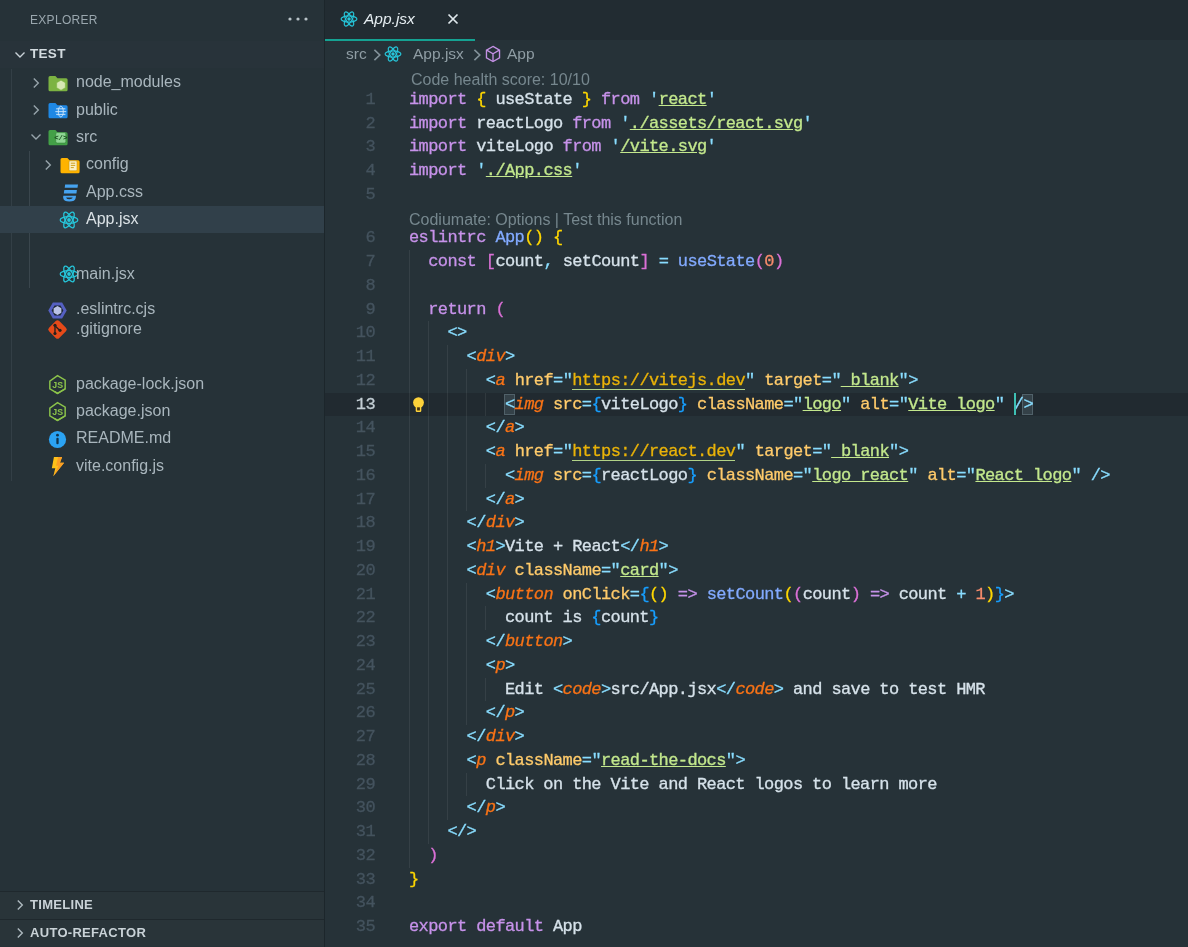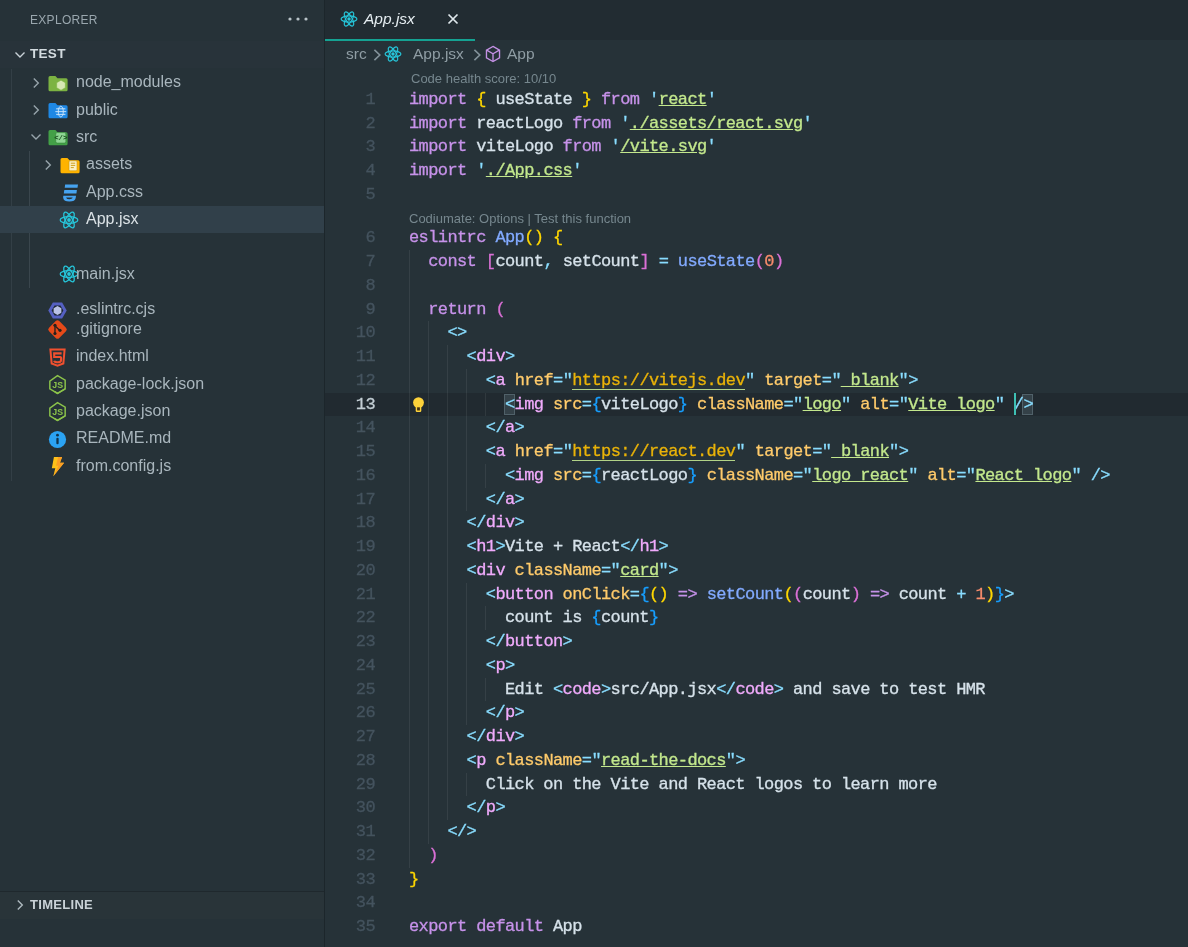--- a/index.html
+++ b/index.html
@@ -31,29 +31,29 @@
 #tabstrip { position:absolute; left:0; top:0; width:863px; height:40px; background:#222c32; }
 #tab { position:absolute; left:0; top:0; width:150px; height:41px;
   border-bottom:2.5px solid #15a292; z-index:3; }
 #tab .ricon { position:absolute; left:15px; top:10px; }
 #tablab { position:absolute; left:39px; top:10px; font-size:15.5px; font-style:italic; color:#e6eef2; }
 #tabx { position:absolute; left:120px; top:11px; width:16px; height:16px; }
 #crumbs { position:absolute; left:0; top:41px; width:863px; height:27px; }
 .crumb { position:absolute; top:3.5px; font-size:15.5px; color:#8f9da4; }
 .csep { position:absolute; top:6px; }
 .cicon { position:absolute; top:3.5px; }
-.lens { position:absolute; font-size:13px; color:#76878e; white-space:pre; }
+.lens { position:absolute; font-size:16px; color:#76878e; white-space:pre; }
 #curline { position:absolute; left:0; top:392.55px; width:863px; height:23.75px; background:#212a30; }
 .guide { position:absolute; width:1px; background:rgba(255,255,255,.07); }
 pre { position:absolute; font-family:"Liberation Mono", monospace; font-size:17px;
   letter-spacing:-0.604px; line-height:23.75px; color:#d6e2ea; -webkit-text-stroke:0.3px; }
 pre.gut { left:0; width:50px; text-align:right; color:#44535e; }
 span.cur { color:#c3ced4; }
 .k { color:#c792ea; } .s { color:#c3e88d;text-decoration:underline; } .c { color:#89ddff; }
-.f { color:#82aaff; } .n { color:#f78c6c; } .t { color:#f0abfc; }
+.f { color:#82aaff; } .n { color:#f78c6c; } .t { color:#f97316;font-style:italic; }
 .a { color:#ffcb6b; }
 .g1 { color:#ffd700; } .g2 { color:#da70d6; } .g3 { color:#179fff; }
 .su { color:#eab308;margin-top:20px; }
 .uline { position:absolute; height:1px; background:#b2d387; }
 #cursor { position:absolute; width:2.6px; background:#3ec0b4; height:22px; }
 .bbox { position:absolute; width:10.6px; height:21.75px; background:rgba(125,150,160,.22);
   border:1px solid rgba(125,150,160,.38); }
 #bulb { position:absolute; left:85px; top:395.75px; }
 </style></head>
 <body>
@@ -246,21 +246,21 @@
       </div>
 <div class="trow" style="top:151.3px">
         <span class="tchev" style="left:40px"><svg width="16" height="16" viewBox="0 0 16 16">
             <path d="M5.8 3.5L10.3 8l-4.5 4.5" fill="none" stroke="#97a4ab" stroke-width="1.4"></path>
           </svg></span>
         <span class="ticon" style="left:59px"><svg width="22" height="22" viewBox="0 0 22 22">
             <path d="M1.5 4.6q0-1.5 1.5-1.5h5.4l2.1 2.1h8.6q1.5 0 1.5 1.5v10q0 1.5-1.5 1.5H3q-1.5 0-1.5-1.5z" fill="#ffb300"></path>
             <rect x="10" y="5.8" width="8" height="10" rx="1" fill="#fbf0c4" stroke="#c9990c" stroke-width=".6"></rect>
             <path d="M11.8 8.2h4.4M11.8 10.4h4.4M11.8 12.6h3" stroke="#c9990c" stroke-width=".9"></path>
           </svg></span>
-        <span class="tlab" style="left:86px">assets</span>
+        <span class="tlab" style="left:86px">config</span>
       </div>
 <div class="trow" style="top:178.7px">
         <span class="ticon" style="left:59px"><svg width="21" height="21" viewBox="0 0 21 21">
             <g fill="#46a3f0">
               <path d="M6.1 2.4 L19 2.4 L18.5 5.7 L5.7 5.7 Z"></path>
               <path d="M5.3 8.1 L17.9 8.1 L17.4 11.4 L4.8 11.4 Z"></path>
               <path d="M4.4 13.8 L17 13.8 L16.7 16 Q16.2 19.6 10.4 19.6 Q4.8 19.6 4.3 16.3 L4.1 14.9 Z M7.3 16 Q7.7 17.2 10.5 17.2 Q13.2 17.2 13.5 16.1 L13.6 15.4 L7.2 15.4 Z" fill-rule="evenodd"></path>
             </g>
           </svg></span>
         <span class="tlab" style="left:86px">App.css</span>
@@ -303,27 +303,20 @@
               <path d="M8.3 7.2l3.4 3.2"></path>
             </g>
             <g fill="#26201d">
               <circle cx="7.6" cy="6" r="1.5"></circle>
               <circle cx="7.6" cy="13.8" r="1.5"></circle>
               <circle cx="12.4" cy="10.8" r="1.5"></circle>
             </g>
           </svg></span>
         <span class="tlab" style="left:76px">.gitignore</span>
       </div>
-<div class="trow" style="top:343.1px">
-        <span class="ticon" style="left:47px"><svg width="21" height="21" viewBox="0 0 21 21">
-            <path d="M3.4 2.6h14.2l-1.25 13.9-5.85 2.1-5.85-2.1z" fill="none" stroke="#f1502f" stroke-width="2"></path>
-            <path d="M14.6 6.4H7.2v3.6h5.9q1.15 0 1.05 1.3l-.2 2.3q-.2 1.7-3.5 1.7-2.9 0-3.3-1.5" fill="none" stroke="#f1502f" stroke-width="2.1"></path>
-          </svg></span>
-        <span class="tlab" style="left:76px">index.html</span>
-      </div>
 <div class="trow" style="top:370.5px">
         <span class="ticon" style="left:47px"><svg width="21" height="21" viewBox="0 0 20 20">
             <path d="M10 1.6l7.3 4.2v8.4L10 18.4l-7.3-4.2V6.8z" fill="none" stroke="#8bc34a" stroke-width="1.4"></path>
             <path d="M17.3 14.2L10 18.4l-2.6-1.5" fill="none" stroke="#8bc34a" stroke-width="1.4"></path>
             <text x="10.2" y="13.1" font-size="8.4" font-weight="bold" fill="#8bc34a" text-anchor="middle" font-family="Liberation Sans, sans-serif">JS</text>
           </svg></span>
         <span class="tlab" style="left:76px">package-lock.json</span>
       </div>
 <div class="trow" style="top:397.9px">
         <span class="ticon" style="left:47px"><svg width="21" height="21" viewBox="0 0 20 20">
@@ -339,21 +332,27 @@
             <rect x="8.9" y="8.4" width="2.2" height="6.2" rx="1" fill="#10344d"></rect>
             <circle cx="10" cy="5.9" r="1.35" fill="#10344d"></circle>
           </svg></span>
         <span class="tlab" style="left:76px">README.md</span>
       </div>
 <div class="trow" style="top:452.7px">
         <span class="ticon" style="left:47px"><svg width="21" height="21" viewBox="0 0 20 20">
             <path d="M6.6 1h7.8l-2.1 5.4h4L6 19.4l1.9-7.8H4.6z" fill="#ffc119"></path>
             <path d="M10.6 1h3.8l-2.1 5.4h4L6 19.4l5-10.2H8.6z" fill="#fb9e24"></path>
           </svg></span>
-        <span class="tlab" style="left:76px">from.config.js</span>
+        <span class="tlab" style="left:76px">vite.config.js</span>
       </div>
 <div class="sect" style="top:891.3px">
         <span class="tchev" style="left:12px"><svg width="16" height="16" viewBox="0 0 16 16">
             <path d="M5.8 3.5L10.3 8l-4.5 4.5" fill="none" stroke="#aeb9bf" stroke-width="1.4"></path>
           </svg></span>
         <span class="slab">TIMELINE</span>
       </div>
+<div class="sect" style="top:918.7px">
+        <span class="tchev" style="left:12px"><svg width="16" height="16" viewBox="0 0 16 16">
+            <path d="M5.8 3.5L10.3 8l-4.5 4.5" fill="none" stroke="#aeb9bf" stroke-width="1.4"></path>
+          </svg></span>
+        <span class="slab">AUTO-REFACTOR</span>
+      </div>
 </div>
 </div>
 </body></html>

